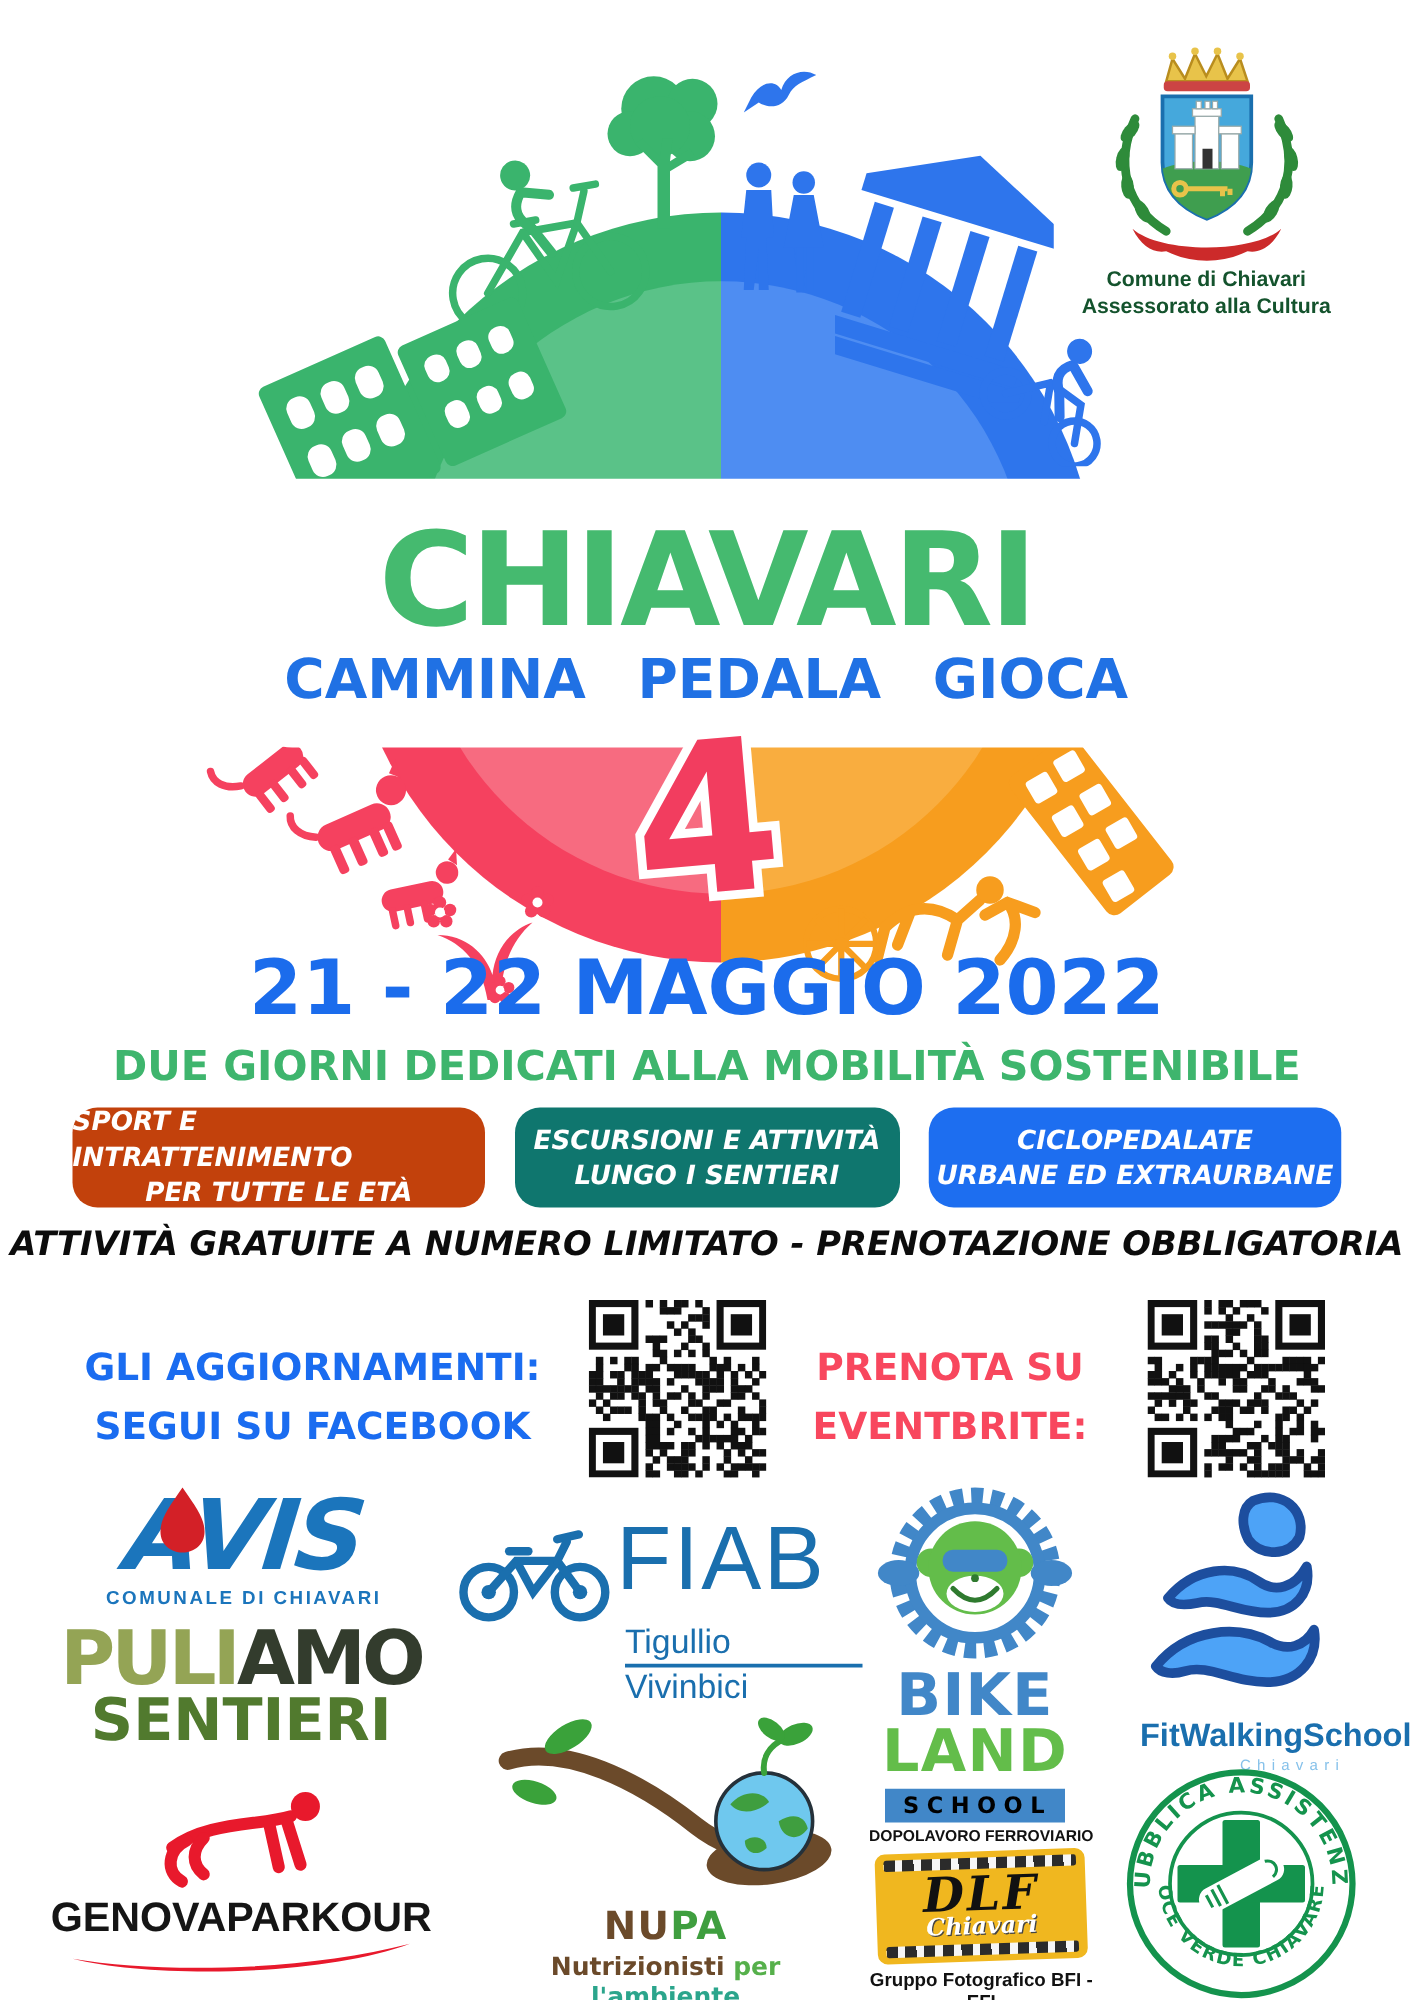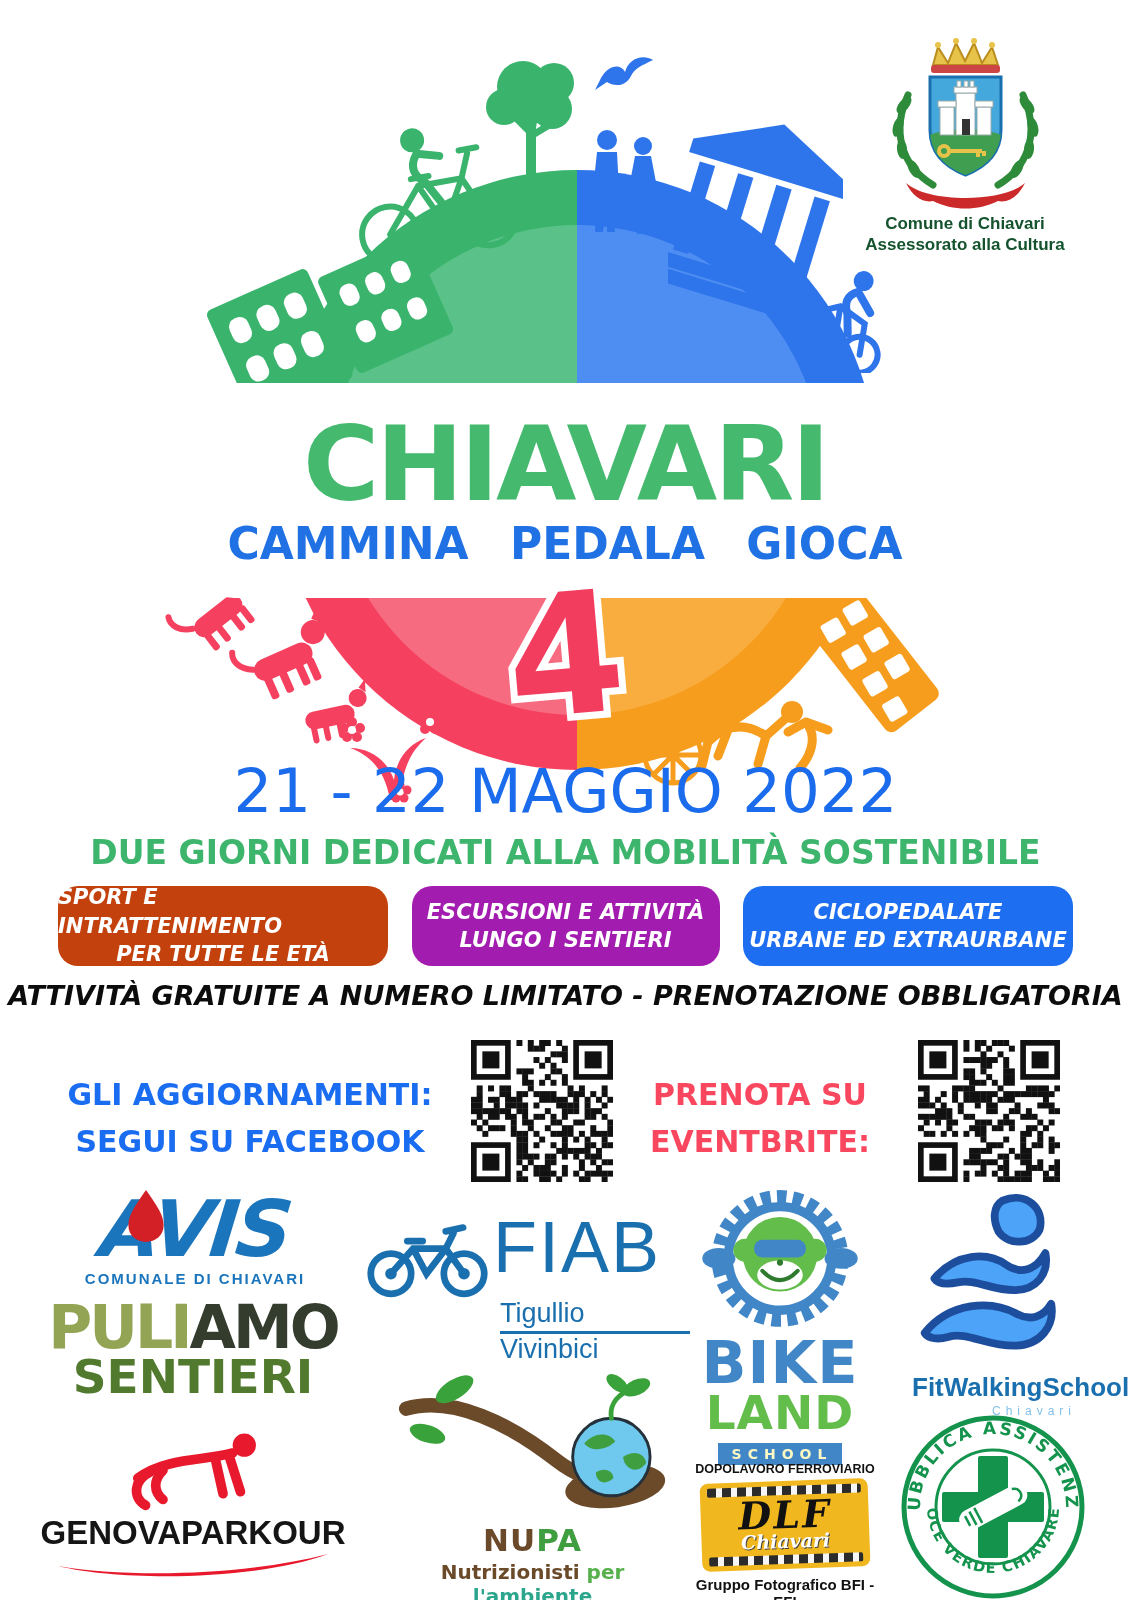--- a/index.html
+++ b/index.html
@@ -20,30 +20,30 @@
     display:flex;flex-direction:column;align-items:center;justify-content:center;}
   .title-main{font-family:"DejaVu Sans",sans-serif;font-size:104px;font-weight:800;color:#45ba6f;letter-spacing:-3px;line-height:1;}
   .title-sub{font-family:"DejaVu Sans",sans-serif;font-size:44px;font-weight:800;color:#2071e4;letter-spacing:0px;word-spacing:26px;line-height:1.1;margin-top:4px;}
   .edition{position:absolute;left:190px;top:572px;width:750px;text-align:center;
     font-family:"DejaVu Sans",sans-serif;font-size:168px;font-weight:800;color:#f23d5f;line-height:1;
     -webkit-text-stroke:14px #fff;paint-order:stroke fill;}
   .edition span{display:inline-block;transform:rotate(-5deg);}
 
   
   .dates{position:absolute;left:0;top:755px;width:1131px;text-align:center;
-    font-family:"DejaVu Sans",sans-serif;font-size:61px;font-weight:400;color:#1b6cec;letter-spacing:0px;}
+    font-family:"DejaVu Sans",sans-serif;font-size:61px;font-weight:700;color:#1b6cec;letter-spacing:0px;}
   .tagline{position:absolute;left:0;top:833px;width:1131px;text-align:center;
     font-family:"DejaVu Sans",sans-serif;font-size:33px;color:#3eb56d;letter-spacing:0px;}
   .tagline .reg{font-weight:600;}
   .tagline .emp{font-weight:800;}
   .pill-row{position:absolute;left:58px;top:886px;width:1015px;display:flex;justify-content:space-between;}
   .pill{height:80px;border-radius:20px;color:#fff;display:flex;flex-direction:column;align-items:center;justify-content:center;
     font-family:"DejaVu Sans",sans-serif;font-style:italic;font-weight:800;font-size:21px;line-height:1.35;}
   .pill-pink{background:#c2410c;width:330px;}
-  .pill-green{background:#a21caf;width:308px;}
+  .pill-green{background:#0f766e;width:308px;}
   .pill-blue{background:#1d6ef0;width:330px;}
   .notice{position:absolute;left:0;top:980px;width:1131px;text-align:center;
     font-family:"DejaVu Sans",sans-serif;font-style:italic;font-weight:800;font-size:27px;color:#0c0c0c;}
 
   
   .cta-fb{position:absolute;left:50px;top:1072px;width:400px;text-align:center;
     font-family:"DejaVu Sans",sans-serif;font-weight:800;font-size:30px;color:#1a6cf0;line-height:1.55;}
   .cta-eb{position:absolute;left:635px;top:1072px;width:250px;text-align:center;
     font-family:"DejaVu Sans",sans-serif;font-weight:800;font-size:30px;color:#f8475e;line-height:1.55;}
   .qr{position:absolute;width:142px;height:142px;}
@@ -62,23 +62,23 @@
   .fiab{position:absolute;left:365px;top:1198px;width:320px;}
   .fiab .name{position:absolute;left:128px;top:8px;font-family:"Liberation Sans",sans-serif;font-size:72px;font-weight:500;color:#1a6fae;letter-spacing:2px;}
   .fiab .tig{position:absolute;left:135px;top:100px;width:190px;border-bottom:3px solid #1a6fae;font-size:27px;color:#1a6fae;padding-bottom:2px;}
   .fiab .viv{position:absolute;left:135px;top:136px;font-size:27px;color:#1a6fae;}
   .nupa{position:absolute;left:385px;top:1368px;width:295px;text-align:center;}
   .nupa .name{font-family:"DejaVu Sans",sans-serif;font-size:31px;font-weight:800;letter-spacing:1px;}
   .nupa .n1{color:#6b4a2a;} .nupa .n2{color:#3f9e3f;}
   .nupa .sub{font-family:"DejaVu Sans",sans-serif;font-size:20px;font-weight:800;margin-top:2px;}
   .nupa .s1{color:#6b4a2a;} .nupa .s2{color:#56b04b;} .nupa .s3{color:#2ba58c;}
   .bikeland{position:absolute;left:690px;top:1188px;width:180px;text-align:center;font-family:"DejaVu Sans",sans-serif;font-weight:800;line-height:.95;}
-  .bikeland .w1{font-size:59px;color:#4187c8;letter-spacing:1px;}
+  .bikeland .w1{font-size:47px;color:#4187c8;letter-spacing:1px;}
   .bikeland .w2{font-size:47px;color:#63bd4a;letter-spacing:1px;}
-  .bikeland .bar{display:inline-block;background:#4187c8;color:#fef9c3;font-size:14px;font-weight:700;letter-spacing:6px;padding:5px 10px 4px 14px;margin-top:7px;}
+  .bikeland .bar{display:inline-block;background:#4187c8;color:#000000;font-size:18px;font-weight:700;letter-spacing:6px;padding:5px 10px 4px 14px;margin-top:7px;}
   .dlf{position:absolute;left:695px;top:1462px;width:180px;text-align:center;}
   .dlf .top{font-size:12.5px;font-weight:800;color:#111;letter-spacing:0px;}
   .dlf .film{position:relative;width:168px;height:88px;margin:5px auto 0;background:#f0b71f;border-radius:8px;transform:rotate(-2deg);
     display:flex;flex-direction:column;align-items:center;justify-content:center;}
   .dlf .perf{position:absolute;left:7px;right:7px;height:9px;background:repeating-linear-gradient(90deg,#2b2b2b 0 9px,#f6f6f6 9px 15px);border-radius:2px;}
   .dlf .perf.t{top:5px;} .dlf .perf.b{bottom:5px;}
   .dlf .dlfname{font-family:"DejaVu Serif",serif;font-style:italic;font-weight:700;font-size:38px;color:#111;line-height:.9;letter-spacing:2px;}
   .dlf .dlfsub{font-family:"DejaVu Serif",serif;font-style:italic;font-weight:700;font-size:19px;color:#fff;text-shadow:1px 1px 0 #444;margin-top:-2px;}
   .dlf .bottom{font-size:15px;font-weight:800;color:#111;margin-top:7px;}
   .fitwalk{position:absolute;left:880px;top:1185px;width:212px;text-align:center;}

